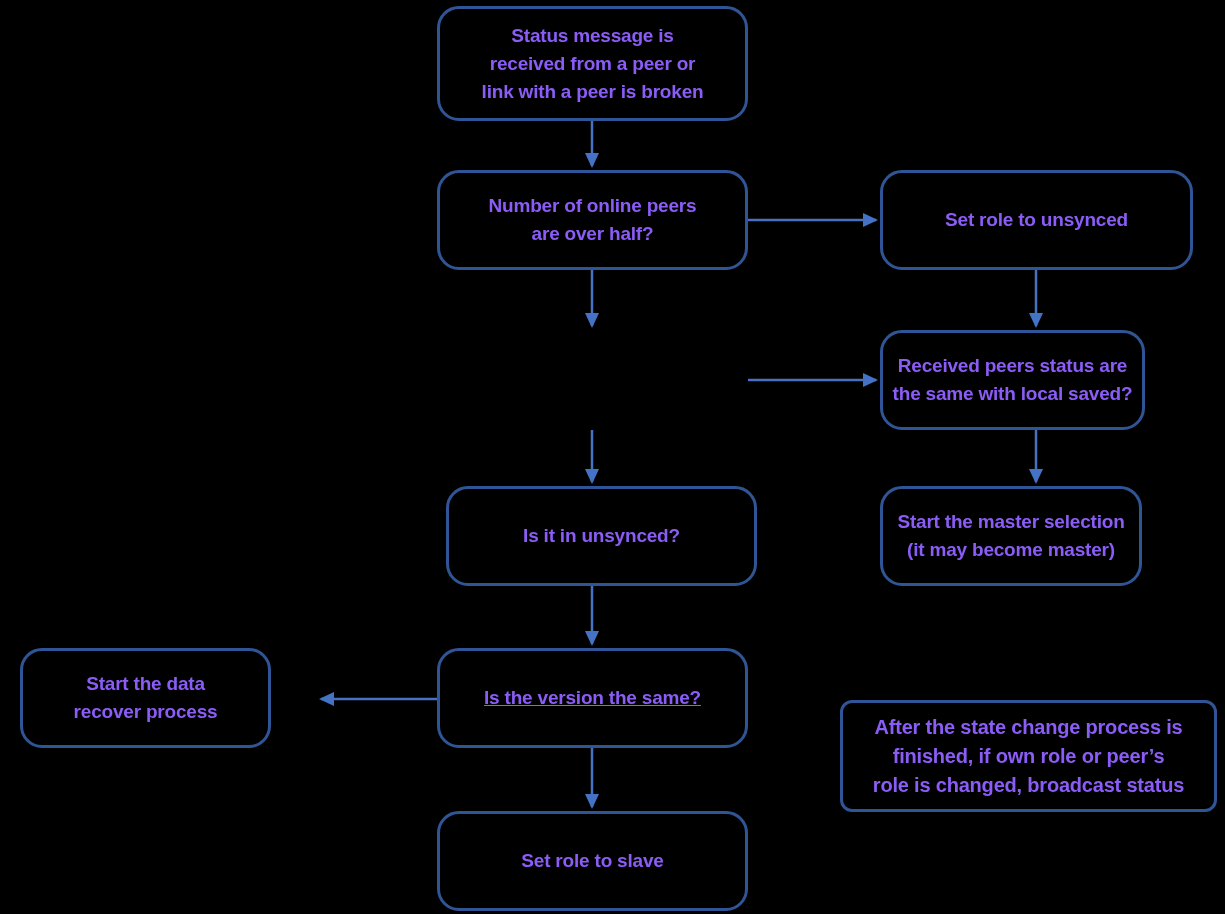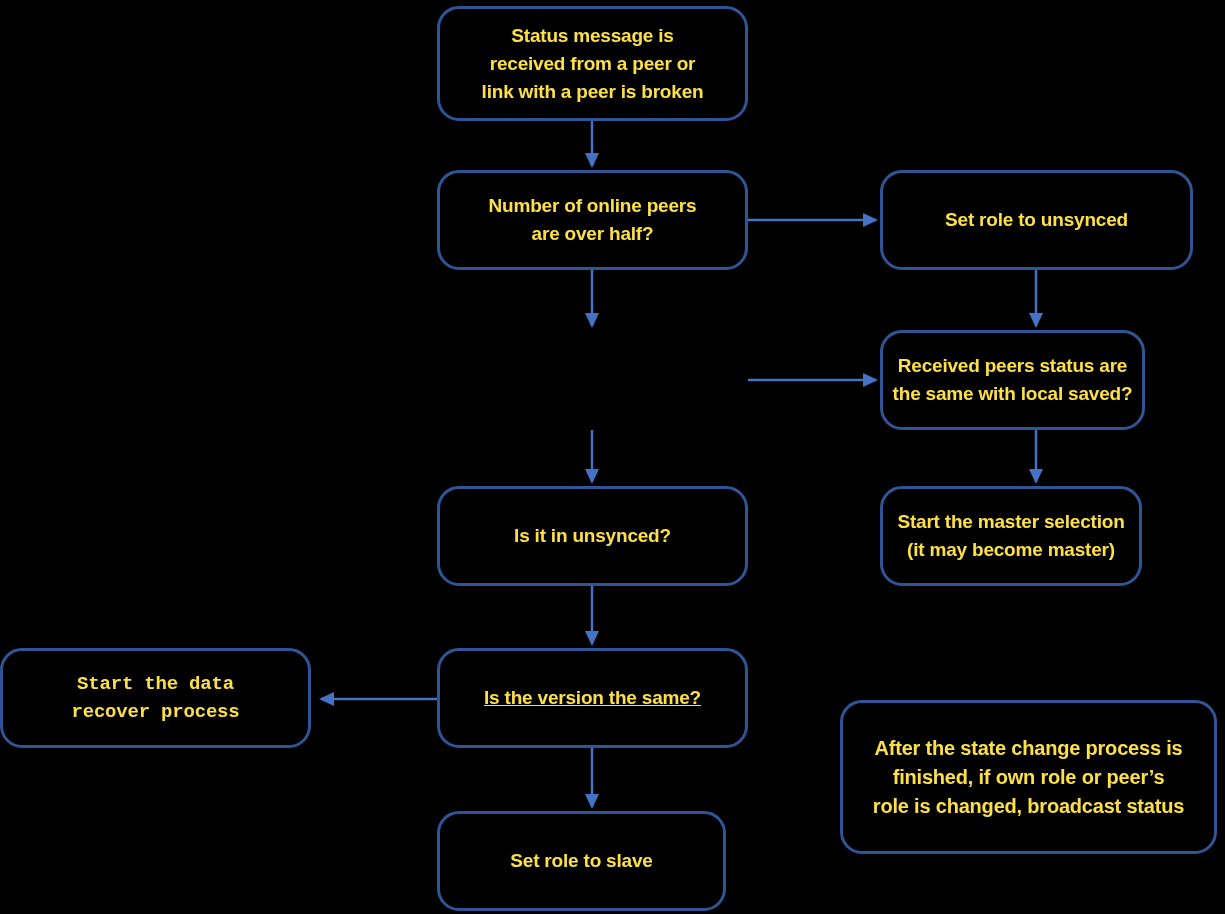--- a/index.html
+++ b/index.html
@@ -19,40 +19,40 @@
   }
   .node {
     position: absolute;
     box-sizing: border-box;
     border: 3px solid #2F5597;
     border-radius: 22px;
     display: flex;
     align-items: center;
     justify-content: center;
     text-align: center;
-    color: #fde047;
+    color: #8b5cf6;
     font-weight: bold;
     font-size: 19px;
     line-height: 28px;
     white-space: pre-line;
     padding: 0 8px;
     letter-spacing: -0.2px;
   }
   
   #n-status-received      { left: 437px; top: 6px;   width: 311px; height: 115px; }
   #n-peers-over-half      { left: 437px; top: 170px; width: 311px; height: 100px; }
   #n-set-role-unsynced    { left: 880px; top: 170px; width: 313px; height: 100px; }
   #n-master-in-peer-list  { left: 437px; top: 330px; width: 311px; height: 100px; }
   #n-peers-status-same    { left: 880px; top: 330px; width: 265px; height: 100px; }
-  #n-is-in-unsynced       { left: 437px; top: 486px; width: 311px; height: 100px; }
+  #n-is-in-unsynced       { left: 446px; top: 486px; width: 311px; height: 100px; }
   #n-start-master-selection{ left: 880px; top: 486px; width: 262px; height: 100px; }
-  #n-start-data-recover   { left: 0;   top: 648px; width: 311px; height: 100px; font-family: Liberation Mono, monospace; }
+  #n-start-data-recover   { left: 20px;   top: 648px; width: 251px; height: 100px; }
   #n-version-same         { left: 437px; top: 648px; width: 311px; height: 100px; text-decoration: underline; }
-  #n-broadcast-note       { left: 840px; top: 700px; width: 377px; height: 154px; border-radius: 22px; font-size: 20px; line-height: 29px; }
-  #n-set-role-slave       { left: 437px; top: 811px; width: 289px; height: 100px; }
+  #n-broadcast-note       { left: 840px; top: 700px; width: 377px; height: 112px; border-radius: 12px; font-size: 20px; line-height: 29px; }
+  #n-set-role-slave       { left: 437px; top: 811px; width: 311px; height: 100px; }
 
   #connector-layer {
     position: absolute;
     left: 0; top: 0;
     width: 1225px;
     height: 914px;
     pointer-events: none;
   }
   #connector-layer line {
     stroke: #4472C4;

